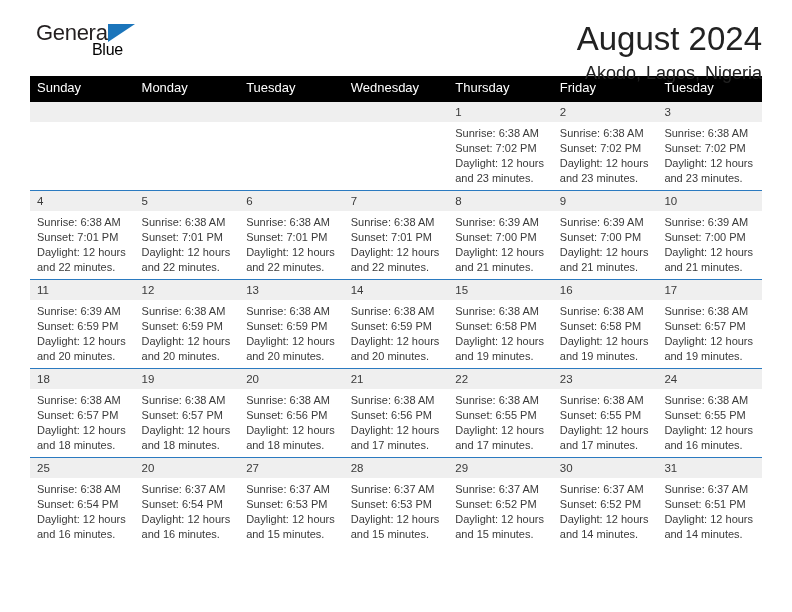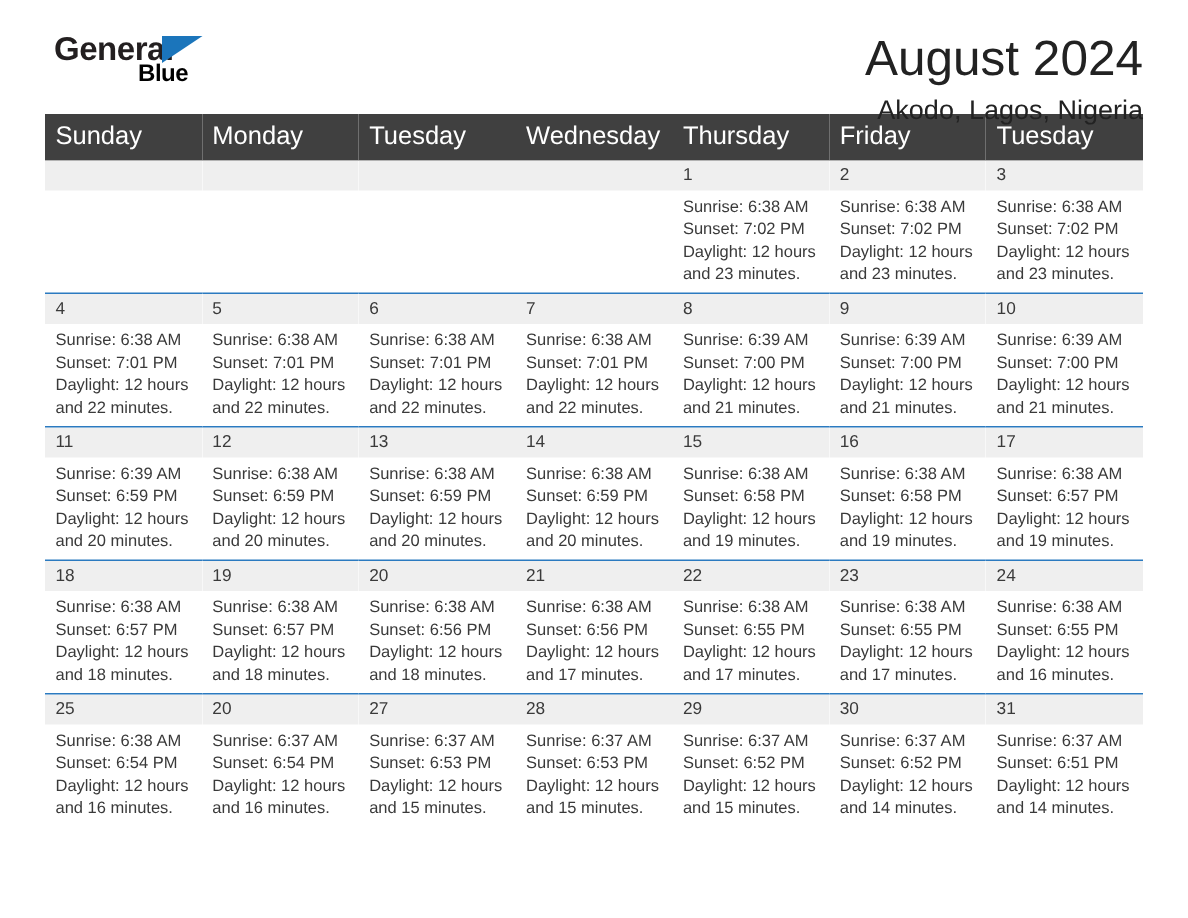--- a/index.html
+++ b/index.html
@@ -29,21 +29,20 @@
     height: 72px;
     padding-top: 22px;
     box-sizing: border-box;
   }
   .logo {
     position: relative;
     width: 150px;
     height: 46px;
     line-height: 1;
     user-select: none;
-    font-weight: bold;
   }
   .logo-general {
     position: absolute;
     left: 6px;
     top: 0px;
     font-size: 22px;
     letter-spacing: -0.3px;
     color: #231f20;
     font-family: "Liberation Sans", sans-serif;
   }
@@ -84,23 +83,23 @@
   }
 
   
   table.calendar {
     width: 732px;
     border-collapse: collapse;
     table-layout: fixed;
     margin-top: 4px;
   }
   table.calendar th {
-    background: #404040;
+    background: #000000;
     color: #ffffff;
-    font-size: 17px;
+    font-size: 13px;
     font-weight: normal;
     text-align: left;
     padding: 5px 0 6px 7px;
     line-height: 1.15;
   }
   table.calendar td {
     vertical-align: top;
     padding: 0;
     border-top: 1.5px solid #2b7ac0;
     height: 88px;

